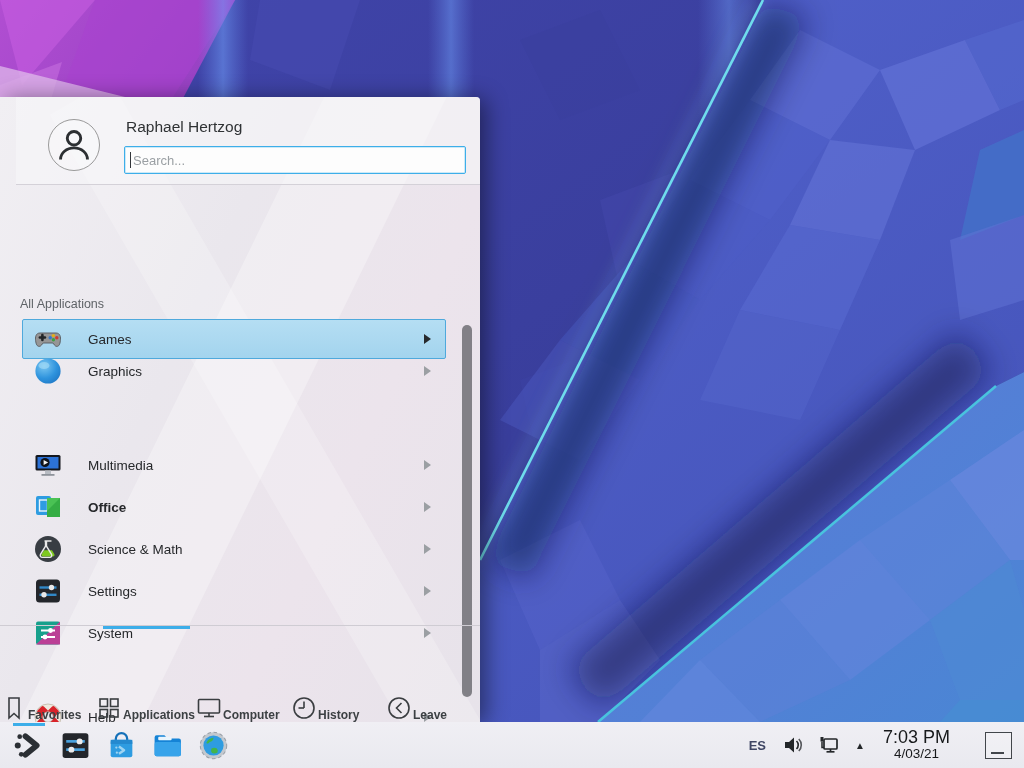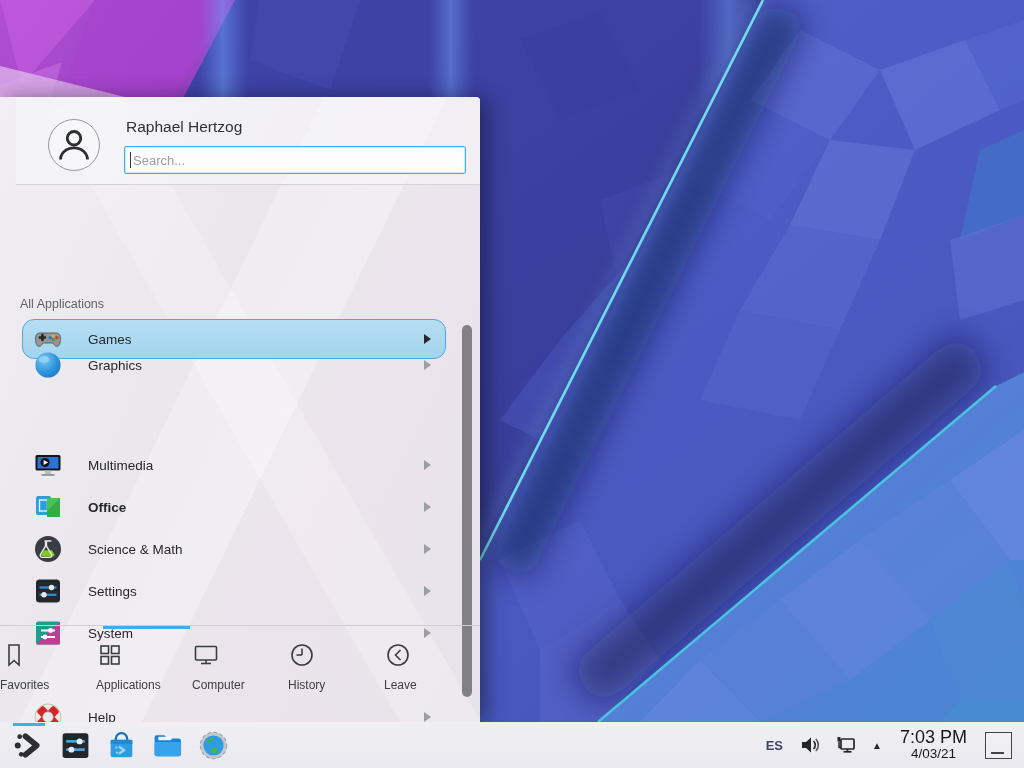--- a/index.html
+++ b/index.html
@@ -28,59 +28,59 @@
   .user-name{position:absolute;left:110px;top:21px;font-size:15.5px;color:#2f3234;}
   .search-wrap{position:absolute;left:108px;top:49px;width:342px;height:28px;}
   .search-wrap input{width:100%;height:100%;border:1px solid #3daee9;border-radius:2px;
     background:#fdfdfd;font-family:"Liberation Sans",sans-serif;font-size:13px;color:#232629;
     padding:0 6px 0 8px;outline:none;box-shadow:0 0 0 1px rgba(61,174,233,.25) inset;}
   .search-wrap input::placeholder{color:#9ba0a4;}
   .search-caret{position:absolute;left:6px;top:6px;width:1px;height:16px;background:#33363a;}
 
   .section-label{position:absolute;left:20px;top:200px;font-size:12.5px;color:#5f6367;}
   .cat-clip{position:absolute;left:0;top:222px;width:480px;height:405px;overflow:hidden;}
-  .cat-row{position:absolute;left:22px;width:424px;height:40px;border-radius:12px;
+  .cat-row{position:absolute;left:22px;width:424px;height:40px;border-radius:2px;
     display:flex;align-items:center;border:1px solid transparent;}
   .cat-row.selected{background:linear-gradient(180deg,#b5def3,#a3d4ee);border:1px solid #4fa9dc;}
   .cat-icon{width:32px;height:32px;margin-left:9px;flex:0 0 32px;}
   .cat-icon svg{width:32px;height:32px;display:block;}
   .cat-label{margin-left:24px;font-size:13.5px;color:#26282b;flex:1 1 auto;}
   .cat-arrow{margin-right:14px;width:7px;height:10px;flex:0 0 7px;}
   .cat-arrow svg{display:block;}
   .cat-arrow polygon{fill:#9b9fa3;}
   .cat-row.selected .cat-arrow polygon{fill:#27292c;}
 
   .scrollbar{position:absolute;left:462px;top:228px;width:10px;height:372px;
     border-radius:5px;background:rgba(95,95,100,.75);}
 
   .menu-footer{position:absolute;left:0;bottom:0;width:100%;height:97px;
     border-top:1px solid #cfccd3;}
   .tab-indicator{position:absolute;left:103px;top:0;width:87px;height:3px;background:#3daee9;}
   .tabs{position:absolute;inset:3px 0 0 0;display:flex;}
-  .tab{flex:1 1 0;display:flex;flex-direction:column;align-items:flex-start;padding-top:12px;}
+  .tab{flex:1 1 0;display:flex;flex-direction:row;align-items:flex-end;padding-top:12px;font-weight:bold;}
   .tab-icon{width:28px;height:28px;}
   .tab-icon svg{width:28px;height:28px;display:block;stroke:#3a3d40;fill:none;stroke-width:1.6;}
   .tab-label{margin-top:9px;font-size:12px;color:#3c4043;}
 
   
   .taskbar{position:absolute;left:0;top:722px;width:1024px;height:46px;
     background:linear-gradient(180deg,#f0eff4,#e9e9ef);}
   .launchers{position:absolute;left:6px;top:0;height:100%;display:flex;align-items:center;}
   .launcher{position:relative;width:46px;height:46px;display:flex;align-items:center;justify-content:center;}
   .launcher svg{width:33px;height:33px;display:block;}
   .task-active-line{position:absolute;left:7px;top:1px;width:32px;height:3px;background:#3daee9;}
 
   .tray{position:absolute;right:0;top:0;height:100%;display:flex;align-items:center;}
   .tray-item{display:flex;align-items:center;justify-content:center;height:100%;}
   .kbd-layout{font-size:13px;font-weight:bold;color:#3f4664;padding:0 9px;}
   .tray-icon{width:22px;height:22px;margin:0 7px;}
   .tray-icon svg{width:22px;height:22px;display:block;}
   .tray-caret{font-size:10px;color:#232629;margin:0 8px;}
   .clock{display:flex;flex-direction:column;align-items:center;justify-content:center;
-    margin:0 10px 0 10px;line-height:1.05;color:#17191b;}
+    margin:0 27px 0 10px;line-height:1.05;color:#17191b;}
   .clock .time{font-size:18px;}
   .clock .date{font-size:13.5px;}
   .show-desktop{width:27px;height:27px;border:1.5px solid #42464b;margin:0 12px 0 8px;position:relative;background:rgba(255,255,255,.2);}
   .show-desktop .bar{position:absolute;left:5px;bottom:4px;width:13px;height:2px;background:#42464b;}
 </style>
 </head>
 <body>
 
 <div class="screen">
 
@@ -199,21 +199,21 @@
               <circle cx="18.2" cy="14.8" r="1.7" fill="#3577c8"></circle>
             </svg>
           </span>
           <span class="cat-label">Games</span>
           <span class="cat-arrow">
             <svg viewBox="0 0 7 10">
               <polygon points="0,0 7,5 0,10"></polygon>
             </svg>
           </span>
         </div>
-        <div class="cat-row" style="top: 26px;">
+        <div class="cat-row" style="top: 32px;">
           <span class="cat-icon">
             <svg viewBox="0 0 32 32">
               <defs>
                 <radialGradient id="ball" cx="0.35" cy="0.3" r="0.9">
                   <stop offset="0" stop-color="#7cc8f2"></stop>
                   <stop offset="0.55" stop-color="#2e93dd"></stop>
                   <stop offset="1" stop-color="#1a6fbe"></stop>
                 </radialGradient>
               </defs>
               <circle cx="16" cy="16" r="12.6" fill="url(#ball)"></circle>

